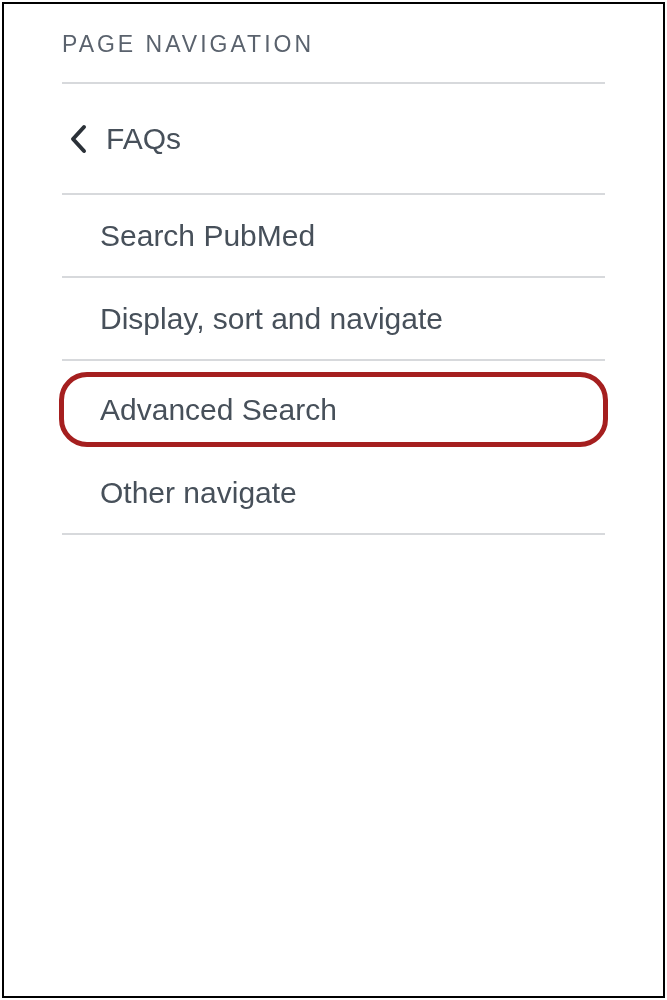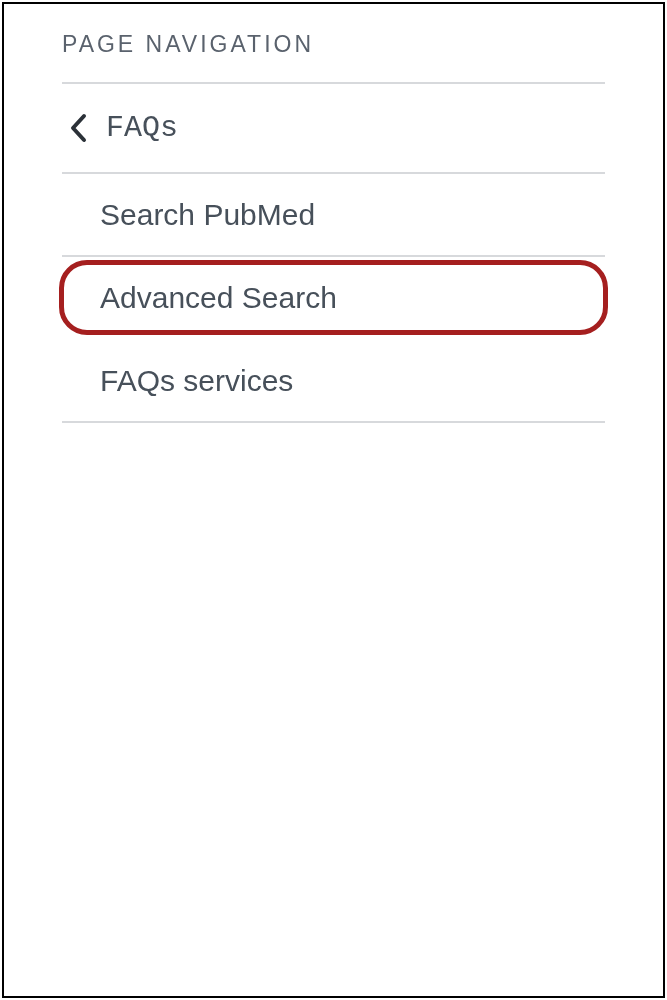--- a/index.html
+++ b/index.html
@@ -31,23 +31,22 @@
     }
     .nav-item {
       border-bottom: 2px solid #d7d9dc;
       height: 83px;
       display: flex;
       align-items: center;
       padding-left: 38px;
       position: relative;
     }
     .nav-item.parent {
-      height: 90px;
+      height: 111px;
       padding-left: 0;
-      font-family: Liberation Mono, monospace;
     }
     .nav-item a, .nav-item span.label {
       text-decoration: none;
       color: #47505a;
       font-size: 30px;
       font-weight: 400;
     }
     .chevron {
       display: inline-flex;
       align-items: center;
@@ -62,20 +61,21 @@
       left: -3px;
       right: -3px;
       top: 3px;
       bottom: 3px;
       border: 5px solid #a51f1f;
       border-radius: 28px;
       pointer-events: none;
     }
     .nav-item.highlighted {
       border-bottom: 2px solid transparent;
+      margin-top: 8px;
     }
   </style>
 </head>
 <body>
 
 <div class="frame">
   <div class="nav-title">PAGE NAVIGATION</div>
 
   <ul class="nav-list">
 
@@ -85,26 +85,29 @@
           <polyline points="15,3 4,15 15,27" fill="none" stroke="#2b3138" stroke-width="4" stroke-linecap="round" stroke-linejoin="round"></polyline>
         </svg>
       </span>
       <span class="label">FAQs</span>
     </li>
 
     <li class="nav-item">
       <span class="label">Search PubMed</span>
     </li>
 
+    <li class="nav-item">
+      <span class="label">Display, sort and navigate</span>
+    </li>
 
 
     <li class="nav-item highlighted">
       <span class="label">Advanced Search</span>
       <span class="highlight-box"></span>
     </li>
 
     <li class="nav-item">
-      <span class="label">FAQs services</span>
+      <span class="label">Other navigate</span>
     </li>
 
 
   </ul>
 </div>
 
 </body></html>

